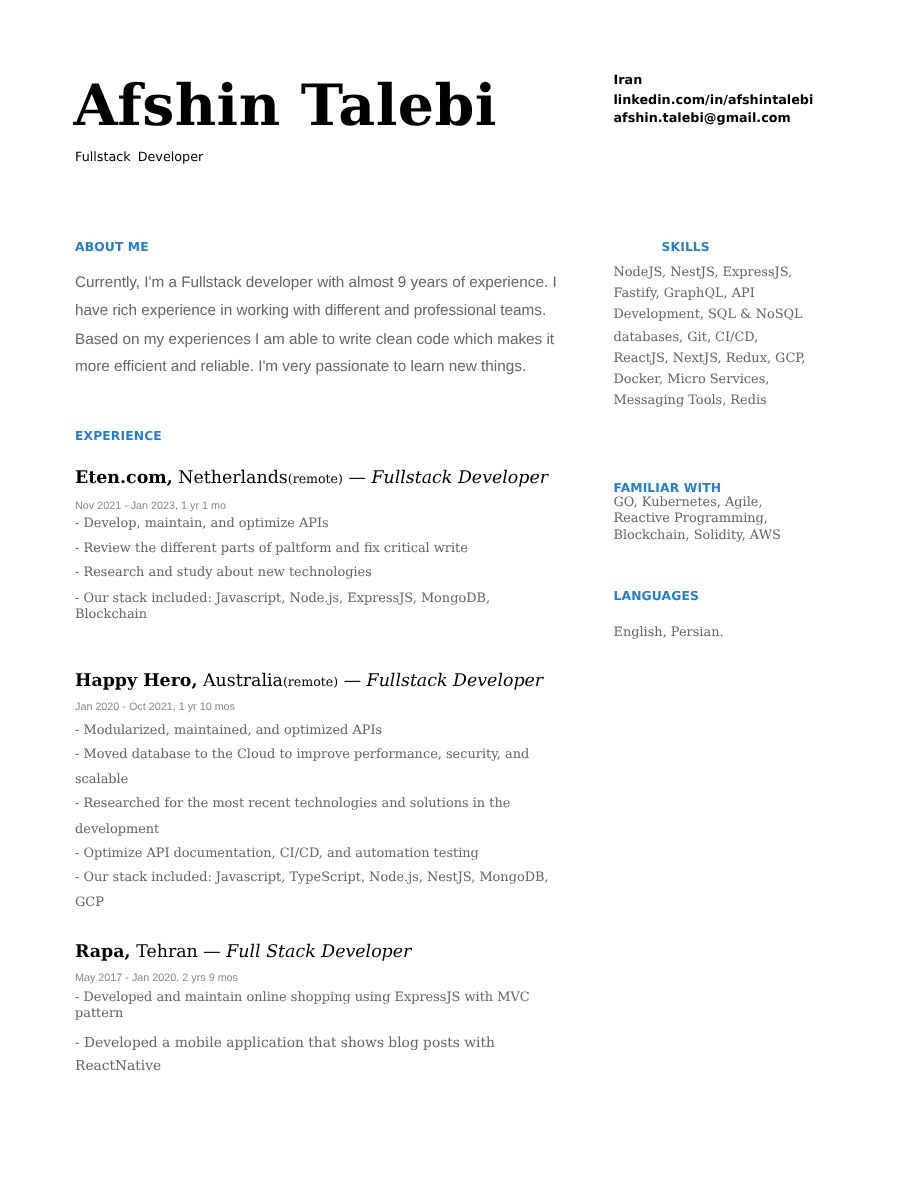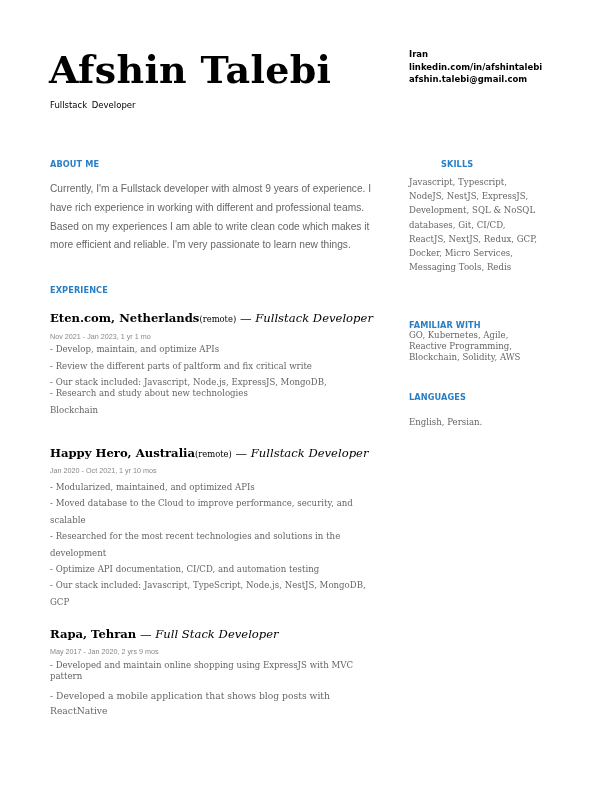--- a/index.html
+++ b/index.html
@@ -6,21 +6,21 @@
   body { width:612px; height:792px; position:relative; overflow:hidden; font-family:"Liberation Sans", sans-serif; }
   .page { position:absolute; left:0; top:0; width:612px; height:792px; }
   .name { position:absolute; left:49px; top:46px; font-family:"DejaVu Serif", serif; font-weight:bold; font-size:38px; color:#000; letter-spacing:0.3px; line-height:48px; }
   .subtitle { position:absolute; left:50px; top:100px; font-family:"DejaVu Sans", sans-serif; font-size:8.5px; color:#000; word-spacing:2px; }
   .contact { position:absolute; left:409px; top:48px; font-family:"DejaVu Sans", sans-serif; font-weight:bold; font-size:8.5px; color:#000; line-height:12.5px; }
   .contact div { white-space:nowrap; }
   .sec { position:absolute; font-family:"DejaVu Sans", sans-serif; font-weight:bold; font-size:8.2px; color:#2a7fc4; letter-spacing:0.1px; }
   .about { position:absolute; left:50px; top:180px; width:335px; font-family:"Liberation Sans", sans-serif; font-size:10.2px; color:#666666; line-height:18.8px; }
   .job-title { position:absolute; left:50px; font-family:"DejaVu Serif", serif; font-size:11.6px; color:#000; white-space:nowrap; }
   .job-title .co { font-weight:bold; }
-  .job-title .loc { font-weight:bold;text-align:center; }
+  .job-title .loc { font-weight:normal;text-align:center; }
   .job-title .rem { font-size:8.4px; }
   .job-title .role { font-style:italic; }
   .dates { position:absolute; left:50px; font-family:Liberation Sans, sans-serif; font-size:7.2px; color:#888888; white-space:nowrap; }
   .bullets { position:absolute; left:50px; width:330px; font-family:"DejaVu Serif", serif; font-size:8.6px; color:#666666; }
   .bullets div { line-height:11px; }
   .side { position:absolute; left:409px; width:140px; font-family:"DejaVu Serif", serif; font-size:8.6px; color:#666666; }
 </style>
 </head>
 <body>
 
@@ -45,22 +45,22 @@
 
   <div class="sec" style="left:50px; top:285px;">EXPERIENCE</div>
 
   <div class="job-title" style="top:311px;">
     <span class="co">Eten.com,</span><span class="loc"> Netherlands</span><span class="rem">(remote)</span><span> — </span><span class="role">Fullstack Developer</span>
   </div>
   <div class="dates" style="top:332px;">Nov 2021 - Jan 2023, 1 yr 1 mo</div>
   <div class="bullets" style="top:344px;">
     <div style="margin-bottom:5.5px">- Develop, maintain, and optimize APIs</div>
     <div style="margin-bottom:5.5px">- Review the different parts of paltform and fix critical write</div>
+    <div style="margin-bottom:5.5px">- Research and study about new technologies</div>
     <div>- Our stack included: Javascript, Node.js, ExpressJS, MongoDB,</div>
-    <div style="margin-bottom:5.5px">- Research and study about new technologies</div>
     <div>Blockchain</div>
   </div>
 
   <div class="job-title" style="top:446px;">
     <span class="co">Happy Hero,</span><span class="loc"> Australia</span><span class="rem">(remote)</span><span> — </span><span class="role">Fullstack Developer</span>
   </div>
   <div class="dates" style="top:466px;">Jan 2020 - Oct 2021, 1 yr 10  mos</div>
   <div class="bullets" style="top:479px;">
     <div style="line-height:16.4px">- Modularized, maintained, and optimized APIs</div>
     <div style="line-height:16.4px">- Moved database to the Cloud to improve performance, security, and</div>
@@ -78,22 +78,22 @@
   <div class="dates" style="top:647px;">May 2017 - Jan 2020, 2 yrs 9 mos</div>
   <div class="bullets" style="top:660px;">
     <div>- Developed and maintain online shopping using ExpressJS with  MVC</div>
     <div style="margin-bottom:5px">pattern</div>
     <div style="line-height:17px; font-size:9.2px">- Developed a mobile application that shows blog posts with</div>
     <div style="line-height:14px; font-size:9.2px">ReactNative</div>
   </div>
 
   <div class="sec" style="left:409px; top:159px;margin-left:32px;">SKILLS</div>
   <div class="side" style="top:175px;">
-    <div style="line-height:14.2px">Javascript, Typescript,</div>
     <div style="line-height:14.2px">NodeJS, NestJS, ExpressJS,</div>
+    <div style="line-height:14.2px">Fastify, GraphQL, API</div>
     <div style="line-height:14.2px">Development, SQL  &amp; NoSQL</div>
     <div style="line-height:14.2px">databases, Git, CI/CD,</div>
     <div style="line-height:14.2px">ReactJS, NextJS, Redux, GCP,</div>
     <div style="line-height:14.2px">Docker, Micro Services,</div>
     <div style="line-height:14.2px">Messaging Tools, Redis</div>
   </div>
 
   <div class="sec" style="left:409px; top:320px;">FAMILIAR WITH</div>
   <div class="side" style="top:330px;">
     <div style="line-height:10.8px">GO, Kubernetes, Agile,</div>

